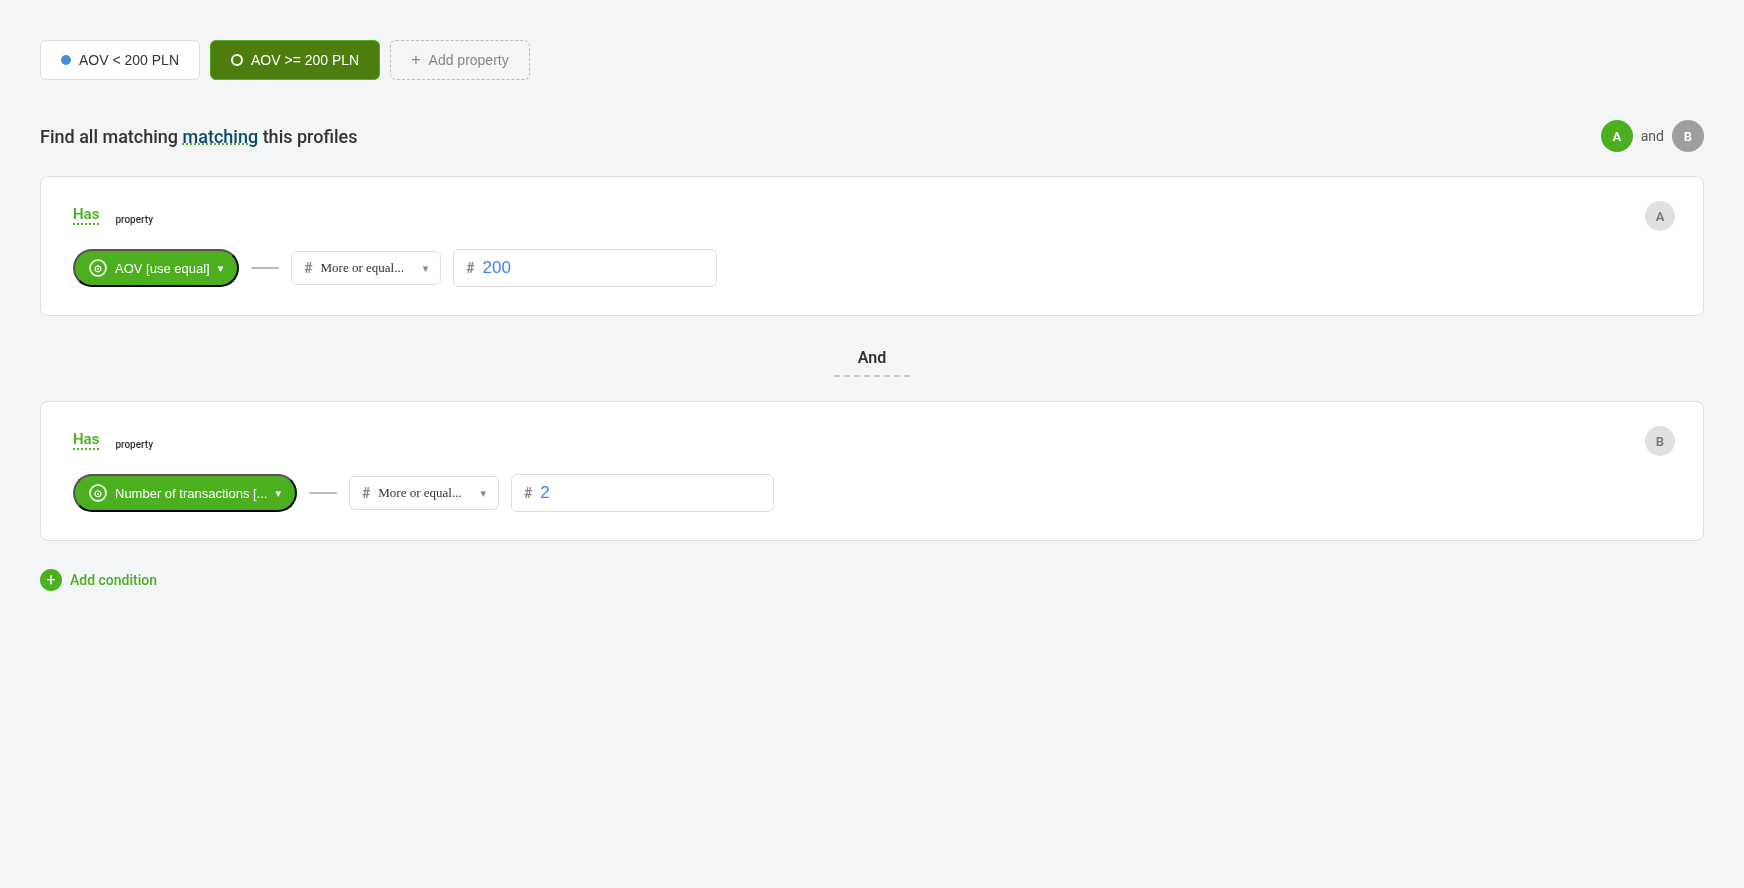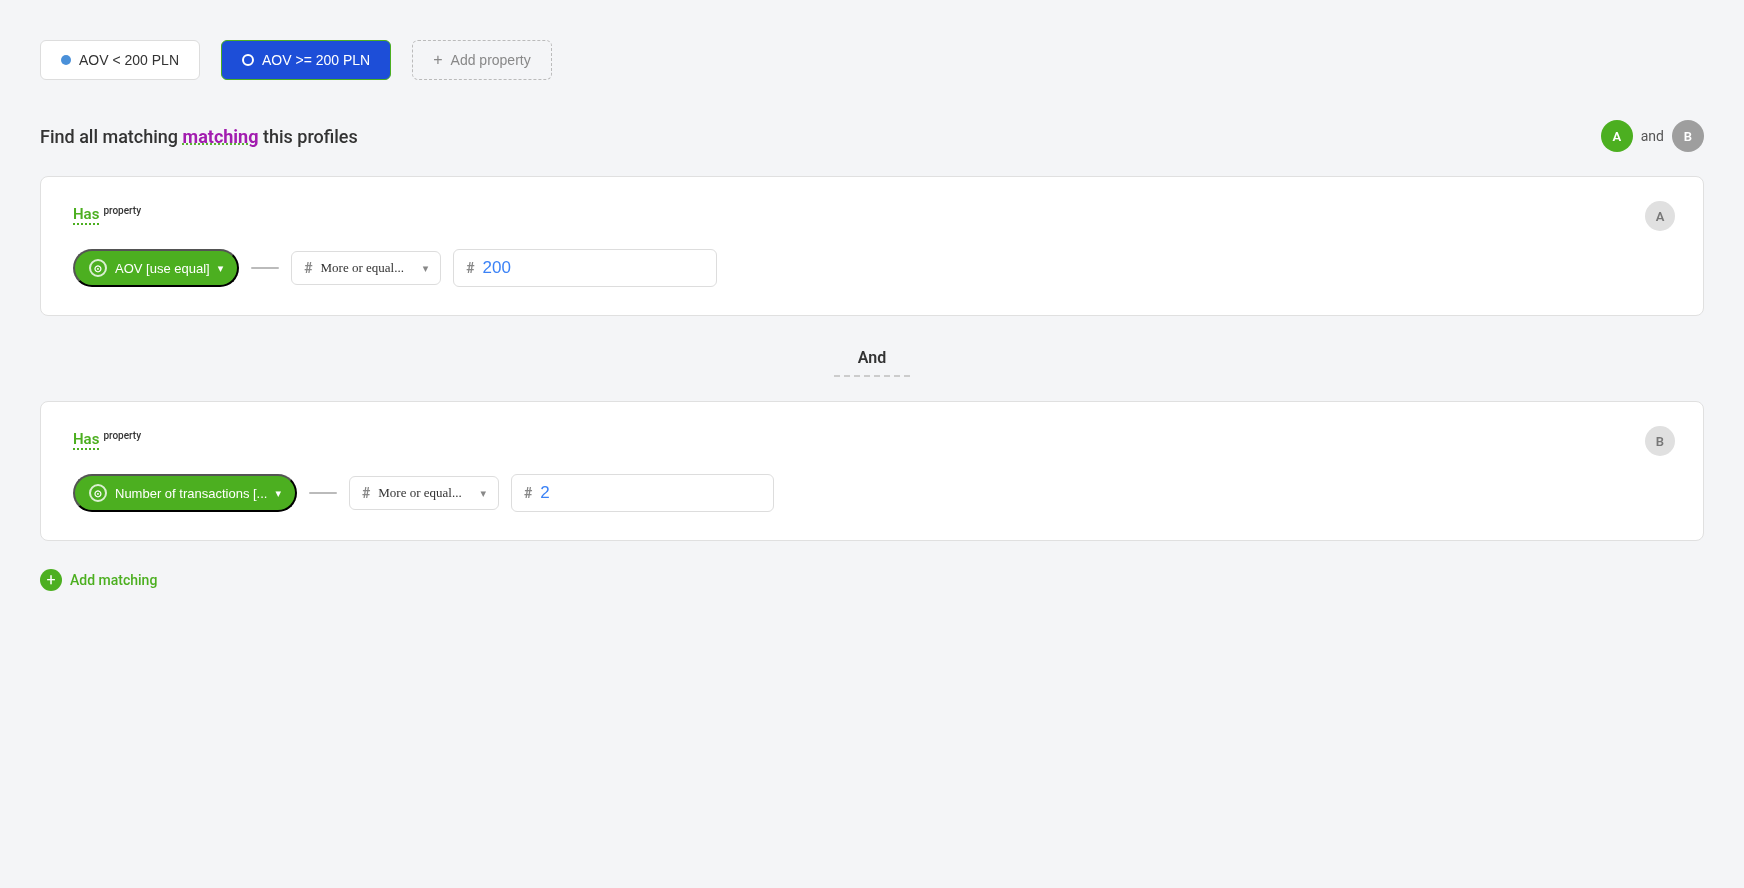--- a/index.html
+++ b/index.html
@@ -7,38 +7,38 @@
       font-family: -apple-system, BlinkMacSystemFont, 'Segoe UI', Roboto, sans-serif;
       background: #f4f5f7;
       min-height: 888px;
       padding: 40px 40px;
       color: #333;
     }
 
     
     .segment-tabs {
       display: flex;
-      gap: 21px;
+      gap: 10px;
       margin-bottom: 40px;
     }
     .segment-tab {
       display: flex;
       align-items: center;
       gap: 8px;
       padding: 10px 20px;
       border-radius: 6px;
       border: 1.5px solid #ddd;
       background: #fff;
       font-size: 14px;
       font-weight: 500;
       cursor: pointer;
       color: #333;
     }
     .segment-tab.active {
-      background: #1d4ed8;
+      background: #4d7c0f;
       border-color: #4caf20;
       color: #fff;
     }
     .segment-tab .dot {
       width: 10px;
       height: 10px;
       border-radius: 50%;
     }
     .segment-tab .dot.blue { background: #4a90d9; }
     .segment-tab.active .dot-outline {
@@ -66,23 +66,22 @@
       align-items: center;
       justify-content: space-between;
       margin-bottom: 24px;
     }
     .find-profiles-text {
       font-size: 18px;
       font-weight: 500;
       color: #333;
     }
     .find-profiles-text .matching {
-      color: #a21caf;
+      color: #0c4a6e;
       text-decoration: underline dotted #4caf20;
-      font-weight: bold;
     }
     .ab-badges {
       display: flex;
       align-items: center;
       gap: 8px;
     }
     .badge-circle {
       width: 32px;
       height: 32px;
       border-radius: 50%;
@@ -104,22 +103,22 @@
     .condition-card {
       background: #fff;
       border: 1px solid #e0e0e0;
       border-radius: 8px;
       padding: 28px 32px;
       margin-bottom: 0;
       position: relative;
     }
     .has-property-row {
       display: flex;
-      align-items: flex-start;
-      gap: 4px;
+      align-items: flex-end;
+      gap: 16px;
       margin-bottom: 24px;
     }
     .has-label {
       color: #4caf20;
       font-size: 15px;
       font-weight: 600;
       border-bottom: 2px dotted #4caf20;
     }
     .property-label {
       color: #333;
@@ -352,14 +351,14 @@
     </div>
     <div class="value-input-wrap">
       <span class="hash-icon">#</span>
       <input class="value-input" type="text" value="2" style="">
     </div>
   </div>
 </div>
 
 <div class="add-condition-row">
   <div class="add-condition-icon">+</div>
-  <span class="add-condition-text">Add matching</span>
+  <span class="add-condition-text">Add condition</span>
 </div>
 
 </body></html>

